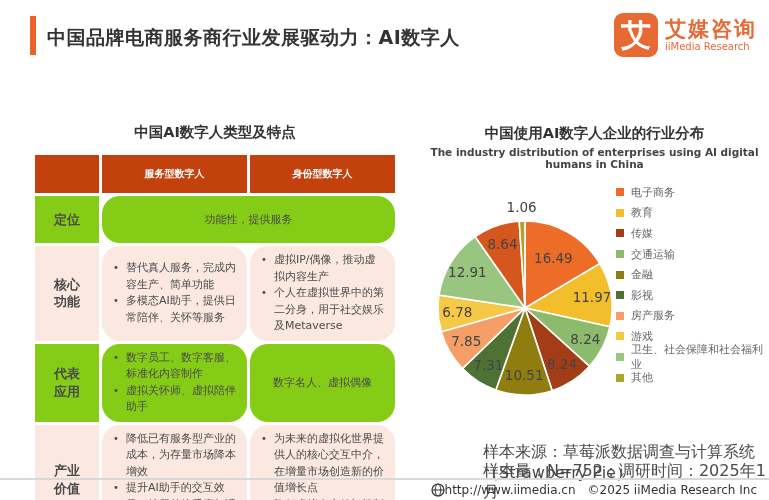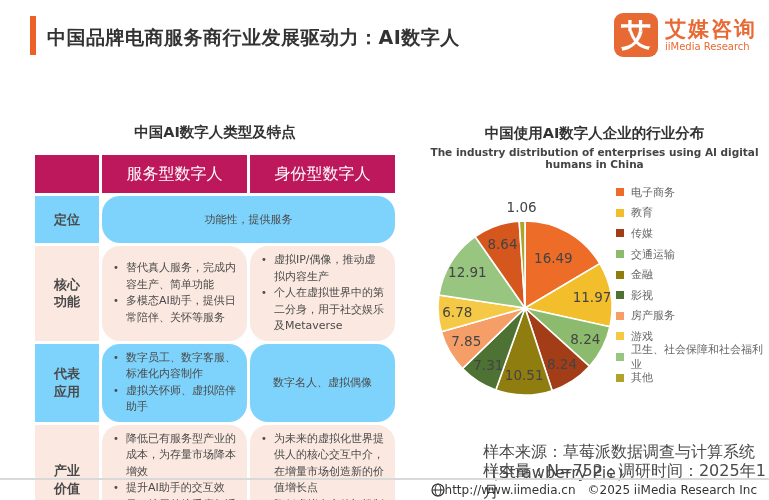--- a/index.html
+++ b/index.html
@@ -20,25 +20,25 @@
   .logo-en { font-size:10px; color:#E76A35; }
 
   
   .left-panel { position:absolute; left:35px; top:123px; width:360px; }
   .left-title { text-align:center; font-size:14.5px; font-weight:bold; color:#333; margin-bottom:13px; }
   .ai-table { display:flex; flex-direction:column; gap:3px; }
   .trow { display:flex; gap:3px; }
   .tcell { flex:1; }
   .label-col { flex:0 0 64px; }
   .thead { min-height:38px; }
-  .thead .tcell { background:#be185d; color:#fff; font-weight:normal; font-size:16px;
+  .thead .tcell { background:#c2410c; color:#fff; font-weight:bold; font-size:10px;
     display:flex; align-items:center; justify-content:center; }
   .row-h0 { min-height:47px; } .row-h1 { min-height:78px; }
   .row-h2 { min-height:59px; } .row-h3 { min-height:62px; }
-  .row-dark .tcell { background:#7dd3fc; }
+  .row-dark .tcell { background:#84cc16; }
   .row-light .tcell { background:#FBE9E1; }
   .row-label { display:flex; align-items:center; justify-content:center; font-weight:bold;
     font-size:13px; color:#4a4a4a; white-space:pre-line; text-align:center; line-height:1.35; }
   .cell-content { font-size:11px; color:#4a4a4a; padding:6px 11px; display:flex;
     flex-direction:column; justify-content:center;border-radius:18px; }
   .cell-center { align-items:center; text-align:center; }
   .bullet-item { display:flex; gap:7px; line-height:1.5; text-align:left; }
   .bullet-dot { flex:0 0 auto; font-size:10px; line-height:1.65; }
 
   

